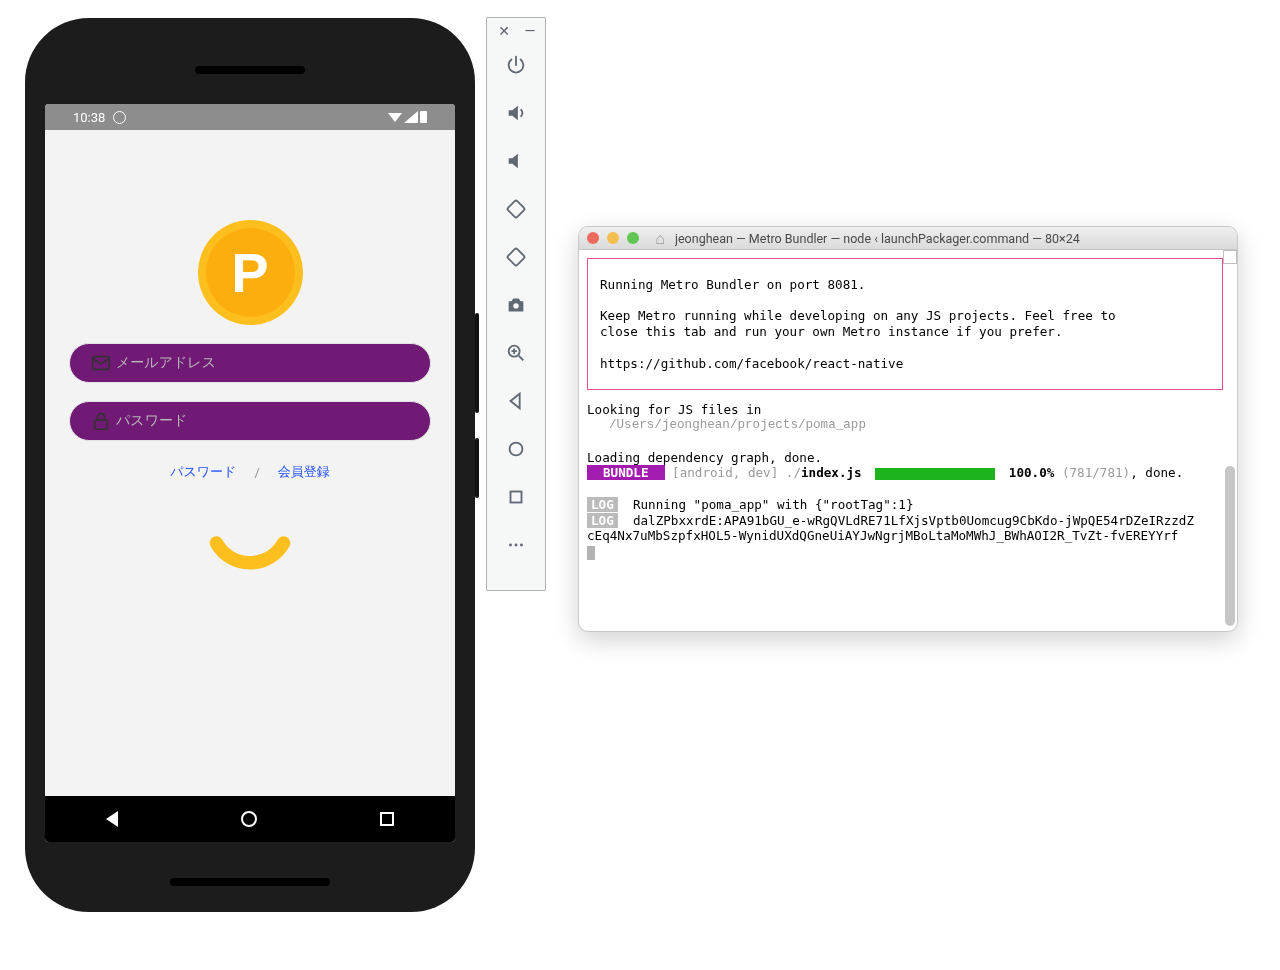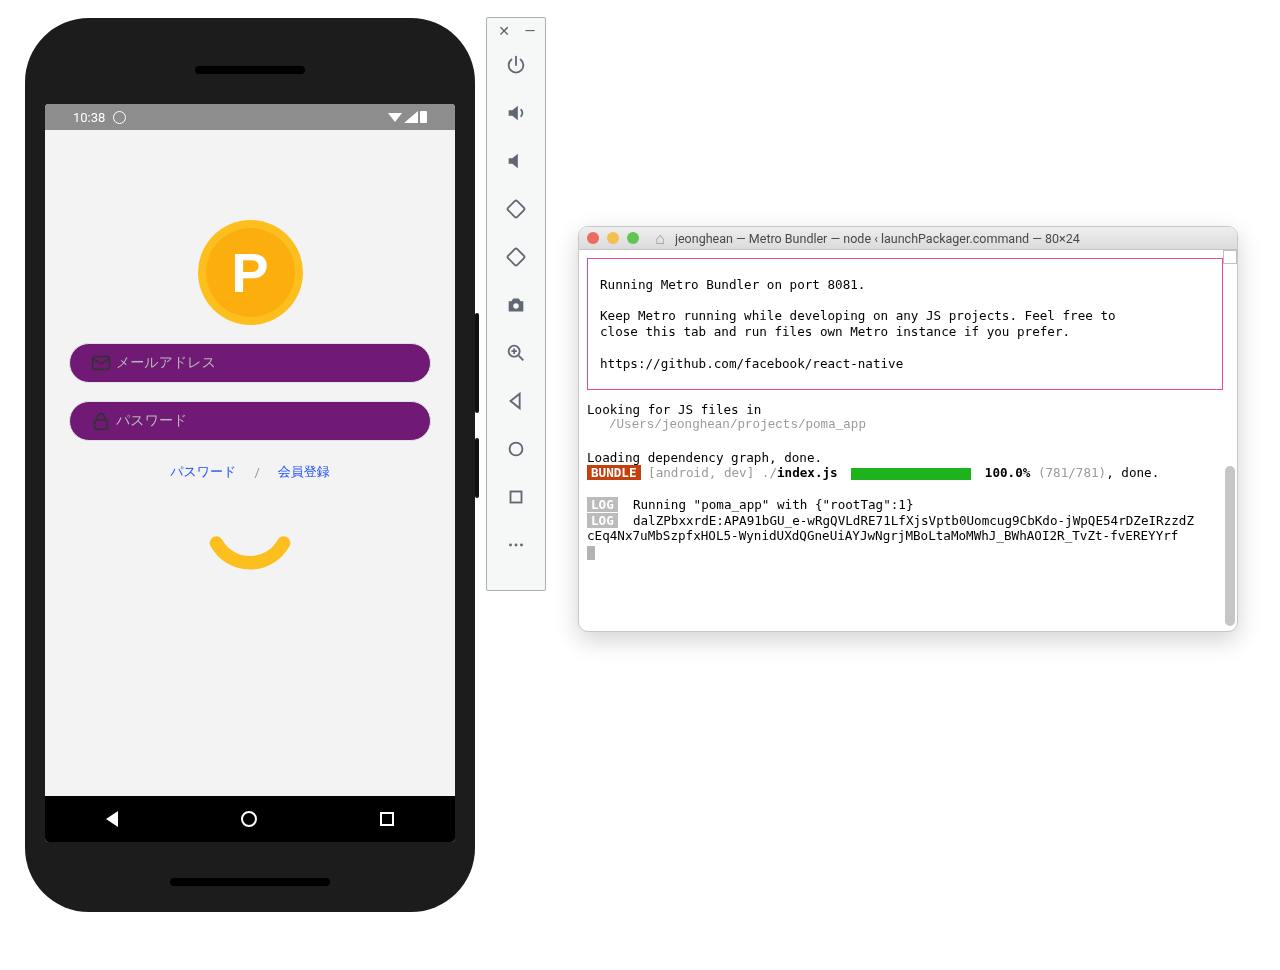--- a/index.html
+++ b/index.html
@@ -58,21 +58,21 @@
   .term-title { height: 23px; background: linear-gradient(#efeeee,#dcdbdb); display:flex; align-items:center; padding: 0 8px; gap: 8px; border-bottom:1px solid #c4c4c4; }
   .tl-dot { width:12px; height:12px; border-radius:50%; }
   .tl-red{background:#ed6a5e;} .tl-yel{background:#f5bf4f;} .tl-grn{background:#61c554;}
   .tl-home { width:14px; height:14px; display:flex; align-items:center; justify-content:center; color:#9a9a9a; margin-left:6px;}
   .tl-text { font-size:12.5px; color:#4a4a4a; white-space:nowrap; overflow:hidden; }
 
   .term-body { flex:1; font-family: Menlo, "SF Mono", Consolas, monospace; font-size: 12.6px; line-height: 1.25; color:#000; position:relative; padding: 6px 8px; }
   .term-scroll { position:absolute; right:2px; top: 216px; width:10px; height: 160px; background:#c6c6c6; border-radius:5px; }
   .metro-box { border:1px solid #ec4899; padding: 18px 12px; margin: 2px 6px 12px 0; }
   .gray { color:#9a9a9a; }
-  .bundle-tag { background:#c2410c; color:#fff; font-weight:700; padding:0 4px; }
+  .bundle-tag { background:#a21caf; color:#fff; font-weight:700; padding:0 16px; }
   .prog-bar { display:inline-block; width: 120px; height: 12px; background:#1db31d; vertical-align:middle; margin: 0 6px; }
   .log-tag { background:#bbbbbb; color:#fff; font-weight:700; padding:0 4px; }
   .term-tab { position:absolute; right:0; top:23px; width:14px; height:14px; background:#fff; border:1px solid #bfbfbf; }
   .term-cursor { display:inline-block; width:8px; height:14px; background:#b3b3b3; vertical-align:middle; }
   .bold{font-weight:700;}
 </style>
 </head>
 <body>
 
 <div class="phone-frame">
@@ -215,21 +215,21 @@
     <div class="tl-dot tl-yel"></div>
     <div class="tl-dot tl-grn"></div>
     <div class="tl-home">⌂</div>
     <div class="tl-text">jeonghean — Metro Bundler — node ‹ launchPackager.command — 80×24</div>
   </div>
   <div class="term-tab"></div>
   <div class="term-body">
     <div class="metro-box">
       <div>Running Metro Bundler on port 8081.</div><br>
       <div>Keep Metro running while developing on any JS projects. Feel free to</div>
-      <div>close this tab and run files own Metro instance if you prefer.</div><br>
+      <div>close this tab and run your own Metro instance if you prefer.</div><br>
       <div>https://github.com/facebook/react-native</div>
     </div>
     <div>Looking for JS files in</div>
     <div class="gray" style="padding-left:22px;font-family:Liberation Mono, monospace;">/Users/jeonghean/projects/poma_app</div>
     <br>
     <div>Loading dependency graph, done.</div>
     <div>
       <span class="bundle-tag">BUNDLE</span>
       <span class="gray">[android, dev]</span><span class="gray"> ./</span><span class="bold">index.js</span>
       <span class="prog-bar"></span>

